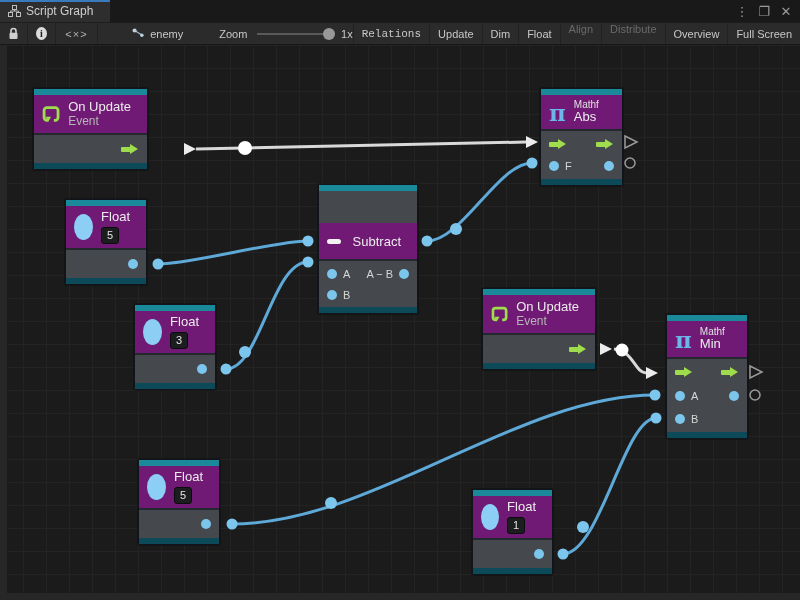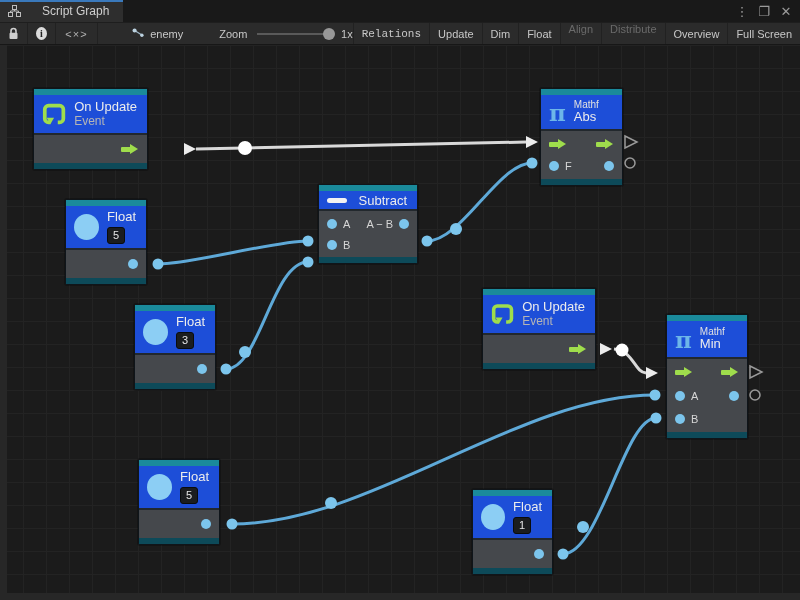--- a/index.html
+++ b/index.html
@@ -1,21 +1,21 @@
 <!DOCTYPE html>
 <html><head>
 <meta charset="utf-8">
 <style>
   * { margin:0; padding:0; box-sizing:border-box; }
   html,body { width:800px; height:600px; overflow:hidden; }
   body { font-family:"Liberation Sans","DejaVu Sans",sans-serif; background:#191919; color:#cfcfcf; position:relative; }
 
   
   .tabbar { position:absolute; left:0; top:0; width:800px; height:22px; background:#191919; display:flex; align-items:stretch; }
-  .tab { position:relative; display:flex; align-items:center; gap:21px; padding:0 14px 0 8px; background:#2e2e2e; font-size:12px; color:#cfcfcf; min-width:110px; }
+  .tab { position:relative; display:flex; align-items:center; gap:5px; padding:0 14px 0 8px; background:#2e2e2e; font-size:12px; color:#cfcfcf; min-width:110px; }
   .tab::before { content:""; position:absolute; left:0; top:0; right:0; height:2px; background:#3a79bc; }
   .winctl { margin-left:auto; display:flex; align-items:center; gap:2px; padding-right:4px; }
   .winctl span { color:#9a9a9a; font-size:13px; width:20px; text-align:center; cursor:default; }
 
   
   .toolbar { position:absolute; left:0; top:22px; width:800px; height:23px; background:#2b2b2b; border-top:1px solid #1e1e1e; border-bottom:1px solid #171717; display:flex; align-items:center; font-size:11px; color:#c8c8c8; }
   .tbtn { padding:0 8px; height:100%; display:flex; align-items:center; border-right:1px solid #212121; white-space:nowrap; }
   .tbtn.icon { width:28px; justify-content:center; }
   .tbtn.disabled { color:#6a6a6a;flex-direction:column; }
   .info-circle { width:13px; height:13px; border-radius:50%; background:#dcdcdc; color:#222; font-size:10px; font-weight:bold; display:flex; align-items:center; justify-content:center; font-family:"Liberation Serif",serif; }
@@ -32,21 +32,21 @@
       repeating-linear-gradient(to bottom, #232323 0 1px, transparent 1px 23px); }
   .gutter-left { position:absolute; left:0; top:0; width:7px; height:555px; background:#272727; }
   .gutter-bottom { position:absolute; left:0; bottom:0; width:800px; height:7px; background:#272727; }
 
   svg.wires { position:absolute; left:0; top:0; width:800px; height:555px; }
 
   
   .node { position:absolute; background:#45484c; border:1px solid #0f151a; border-radius:2px; box-shadow:0 0 0 1px rgba(0,0,0,.25); }
   .nbar-top { height:6px; background:#1a8a9b; }
   .nbar-bot { height:6px; background:#0d4a59; }
-  .nhead { background:#1d4ed8; display:flex; align-items:center; gap:8px; padding:4px 10px 4px 8px; border-bottom:2px solid #22282d; }
+  .nhead { background:#701a75; display:flex; align-items:center; gap:8px; padding:4px 16px 4px 8px; border-bottom:2px solid #22282d; }
   .nhead .col { display:flex; flex-direction:column; line-height:1.15; }
   .ntitle { font-size:13px; color:#ececec; white-space:nowrap; }
   .nsub { font-size:12px; color:#b5b5b5; }
   .ncat { font-size:10px; color:#e0e0e0; }
   .nbody { background:#45484c; padding:2px 0; }
   .prow { height:22px; display:flex; align-items:center; padding:0 8px; font-size:11px; color:#d6d6d6; }
   .prow .right { margin-left:auto; display:flex; align-items:center; gap:6px; }
   .prow .left { display:flex; align-items:center; gap:6px; }
   .pdot { width:10px; height:10px; border-radius:50%; background:#7cc5ec; }
   .farrow { width:18px; height:11px; position:relative; }
@@ -232,21 +232,21 @@
           <div class="right">
             <span class="pdot"></span>
           </div>
         </div>
     </div>
     <div class="nbar-bot"></div>
   </div>
 
   <div class="node" style="left:318px; top:139px; width:100px;">
     <div class="nbar-top"></div>
-    <div class="nhead" style="height:20px;">
+    <div class="nhead" style="height:38px;margin-top:32px;">
       <span class="minus-icon"></span>
       <span class="ntitle">Subtract</span>
     </div>
     <div class="nbody">
       <div class="prow" style="height:21px;">
         <div class="left">
             <span class="pdot"></span>
             <span>A</span>
           </div>
         <div class="right">

